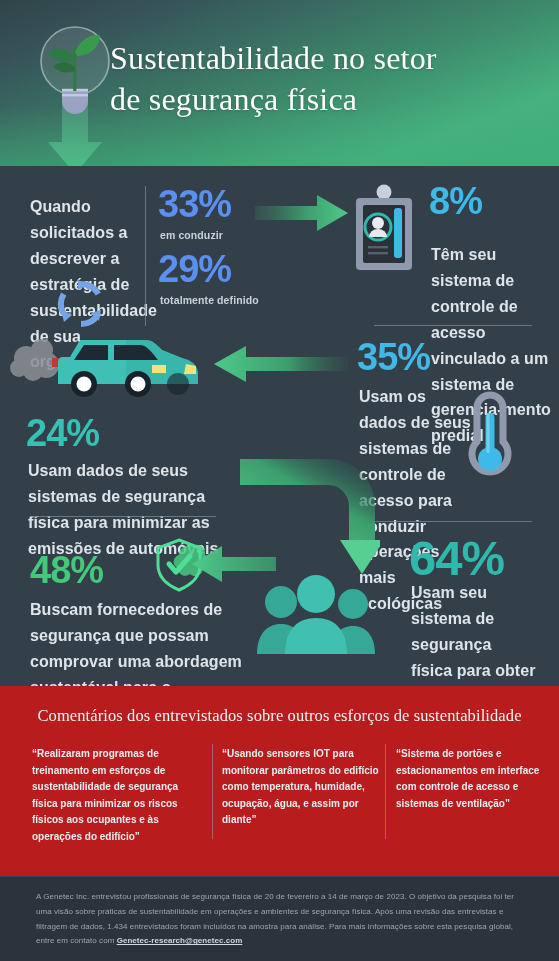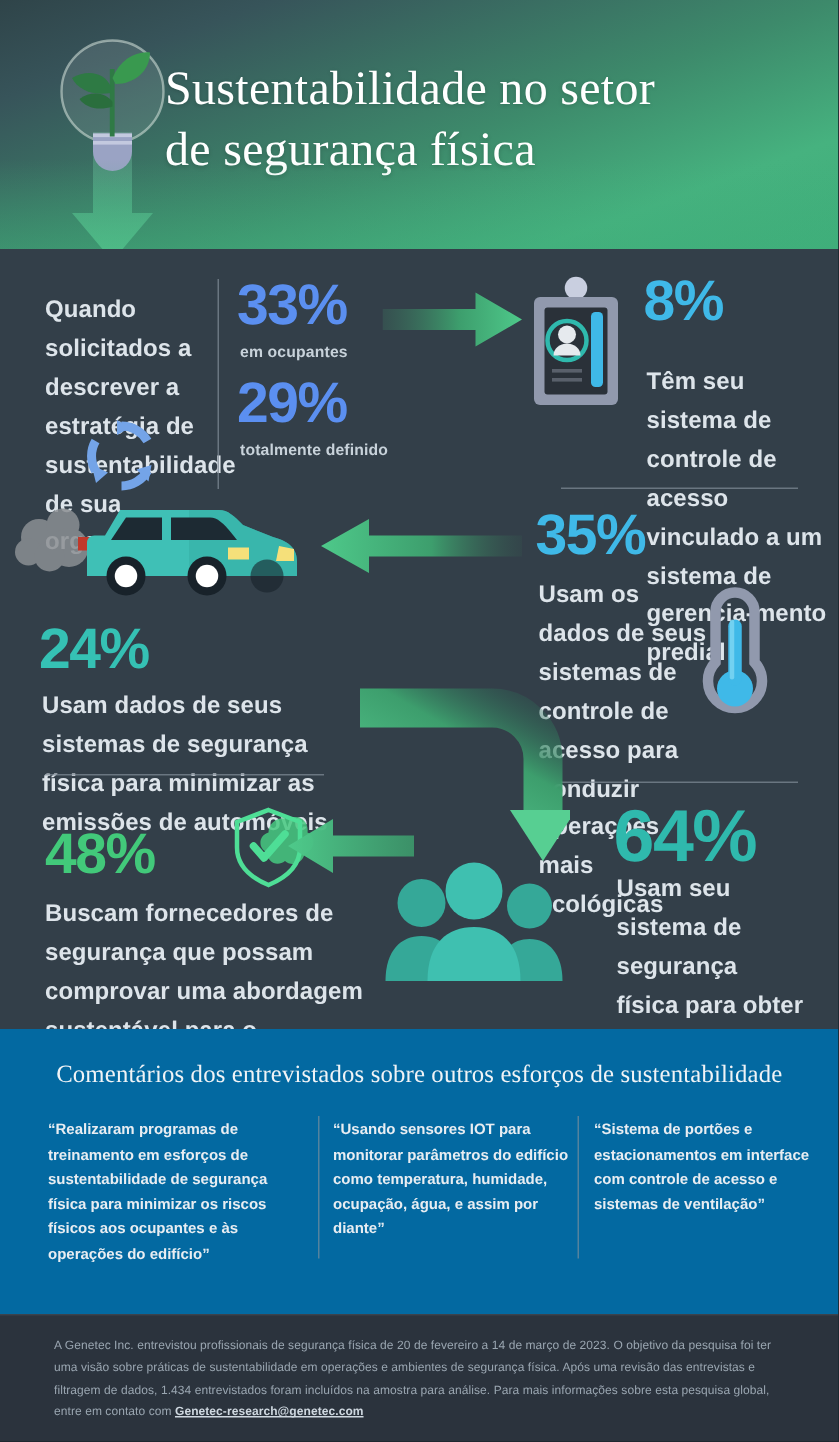--- a/index.html
+++ b/index.html
@@ -60,21 +60,21 @@
   .hr{
     position:absolute;height:1px;background:#7d8a94;opacity:.75;
   }
   .vr{
     position:absolute;width:1px;background:#7d8a94;opacity:.75;
   }
 
   
   .comments{
     position:absolute;left:0;top:686px;width:559px;height:190px;
-    background:#0369a1;
+    background:#b91c1c;
   }
   .comments-title{
     position:absolute;left:0;top:20px;width:559px;text-align:center;
     font-family:"Liberation Serif", serif;font-size:16.5px;color:#f0f3f6;letter-spacing:.1px;
   }
   .quote{
     position:absolute;top:60px;
     font-size:10px;line-height:1.65;color:#e8edf2;font-weight:bold;
   }
   .q-div{position:absolute;top:58px;width:1px;height:95px;background:#8b959d;opacity:.6;}
@@ -146,21 +146,21 @@
         </g>
         <path d="M23 2 L32 7 L23 12 Z" fill="#74a4e8"></path>
         <path d="M46 32 L44 43 L36 35 Z" fill="#74a4e8"></path>
         <path d="M6 32 L17 37 L9 44 Z" fill="#74a4e8"></path>
       </svg>
     </div>
 
     <div class="vr" style="left:145px;top:20px;height:140px;"></div>
 
     <div class="pct blue" style="position:absolute;left:158px;top:19px;font-size:38px;">33%</div>
-    <div class="small-lbl" style="position:absolute;left:160px;top:63px;">em ocupantes</div>
+    <div class="small-lbl" style="position:absolute;left:160px;top:63px;">em conduzir</div>
 
     <div class="pct blue" style="position:absolute;left:158px;top:84px;font-size:38px;">29%</div>
     <div class="small-lbl" style="position:absolute;left:160px;top:128px;">totalmente definido</div>
 
     <div style="position:absolute;left:255px;top:27px;">
       <svg width="95" height="40" viewBox="0 0 95 40">
         <defs>
             <linearGradient id="gR" x1="0" y1="0" x2="1" y2="0">
           <stop offset="0%" stop-color="#3b6e5c" stop-opacity=".35"></stop>
           <stop offset="55%" stop-color="#3d9e6d"></stop>

